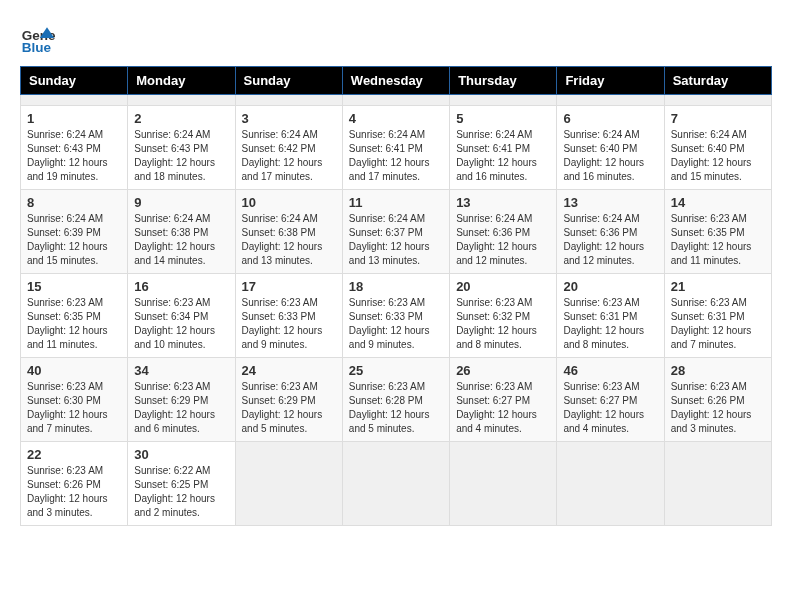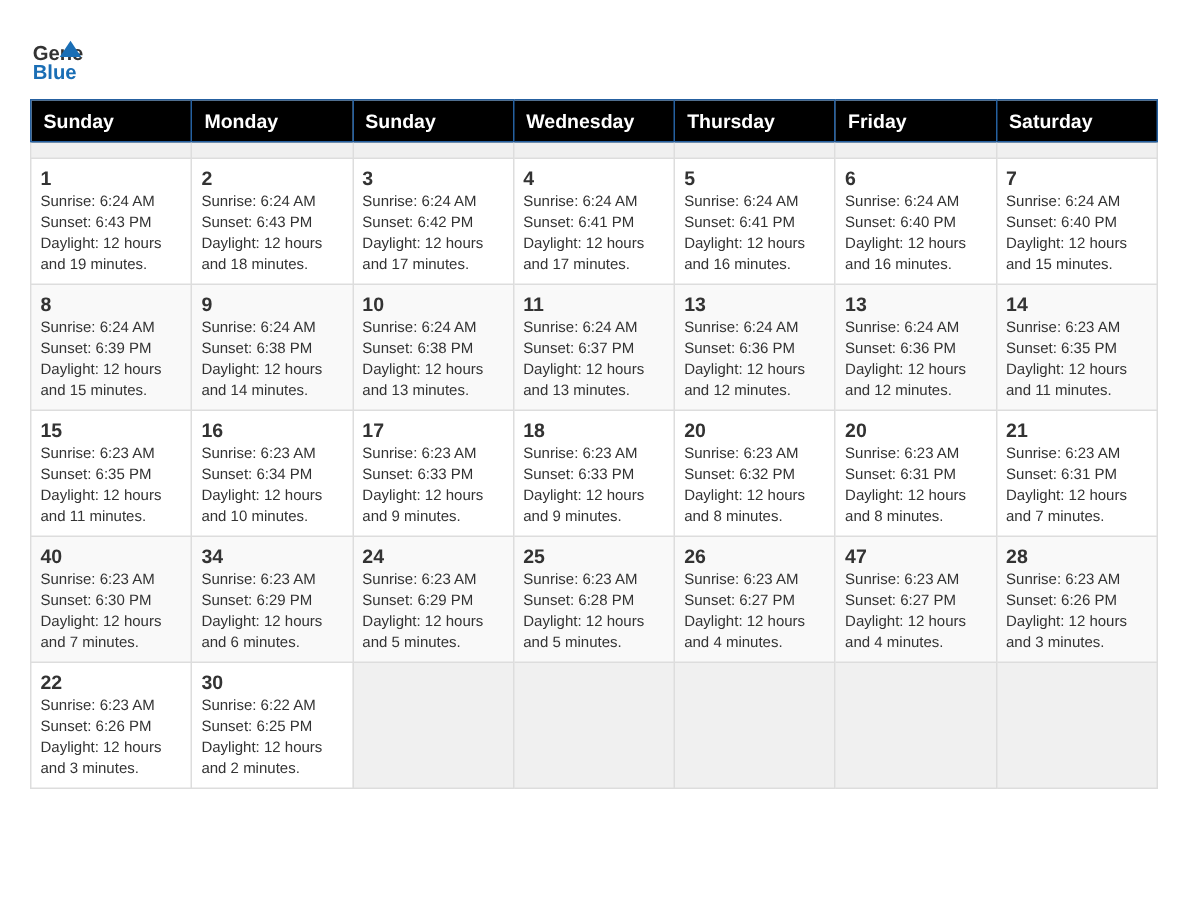--- a/index.html
+++ b/index.html
@@ -221,21 +221,21 @@
         </td>
         <td>
           <span class="day-num">25</span>
 <div class="day-info">Sunrise: 6:23 AM<br>Sunset: 6:28 PM<br>Daylight: 12 hours and 5 minutes.</div>
         </td>
         <td>
           <span class="day-num">26</span>
 <div class="day-info">Sunrise: 6:23 AM<br>Sunset: 6:27 PM<br>Daylight: 12 hours and 4 minutes.</div>
         </td>
         <td>
-          <span class="day-num">47</span>
+          <span class="day-num">46</span>
 <div class="day-info">Sunrise: 6:23 AM<br>Sunset: 6:27 PM<br>Daylight: 12 hours and 4 minutes.</div>
         </td>
         <td>
           <span class="day-num">28</span>
 <div class="day-info">Sunrise: 6:23 AM<br>Sunset: 6:26 PM<br>Daylight: 12 hours and 3 minutes.</div>
         </td>
       </tr>
       <tr>
         <td>
           <span class="day-num">22</span>

